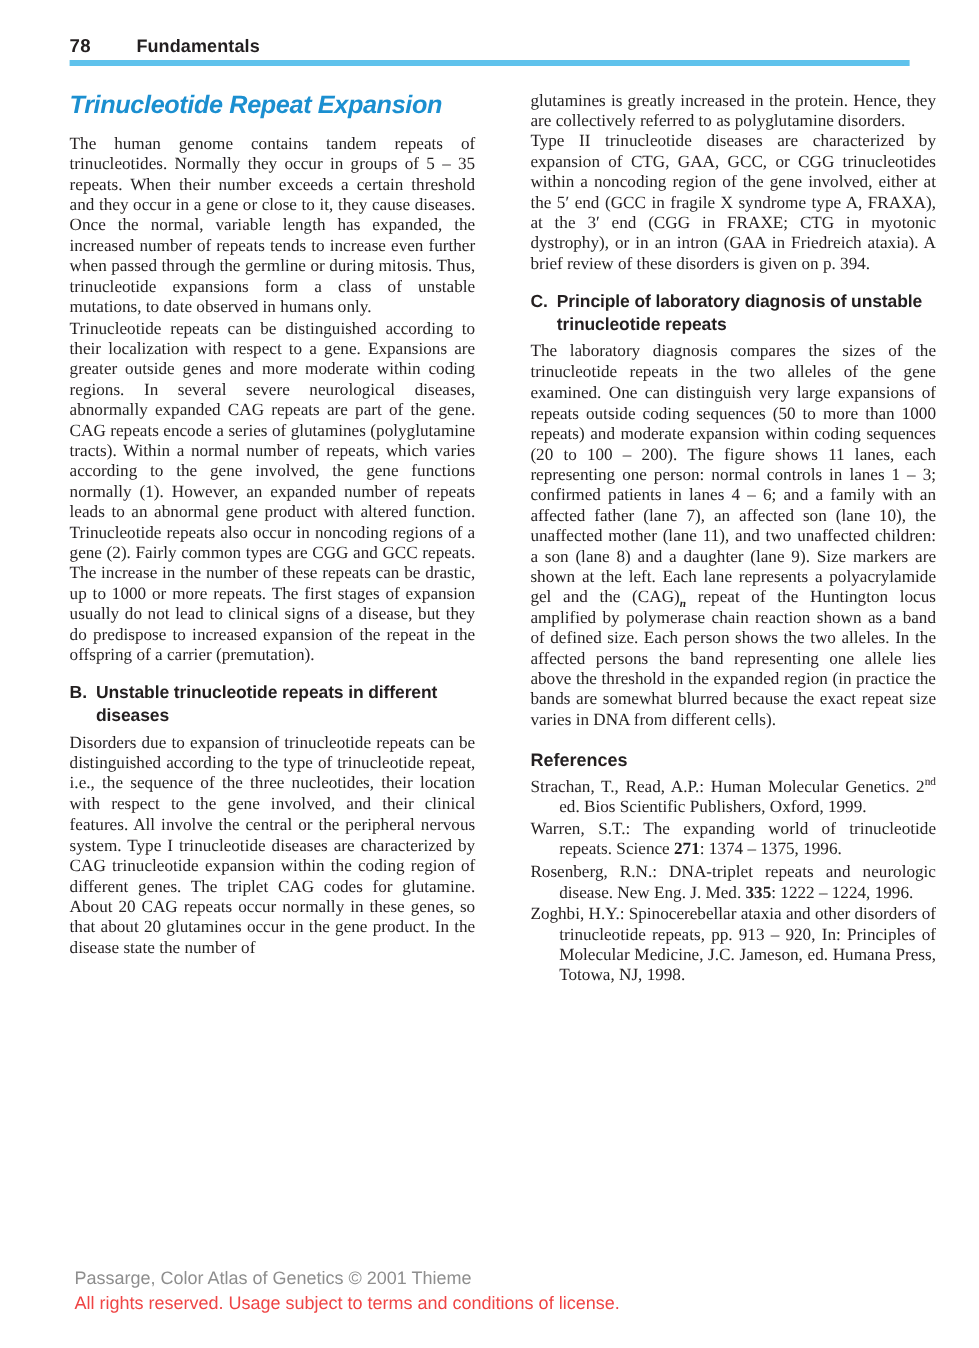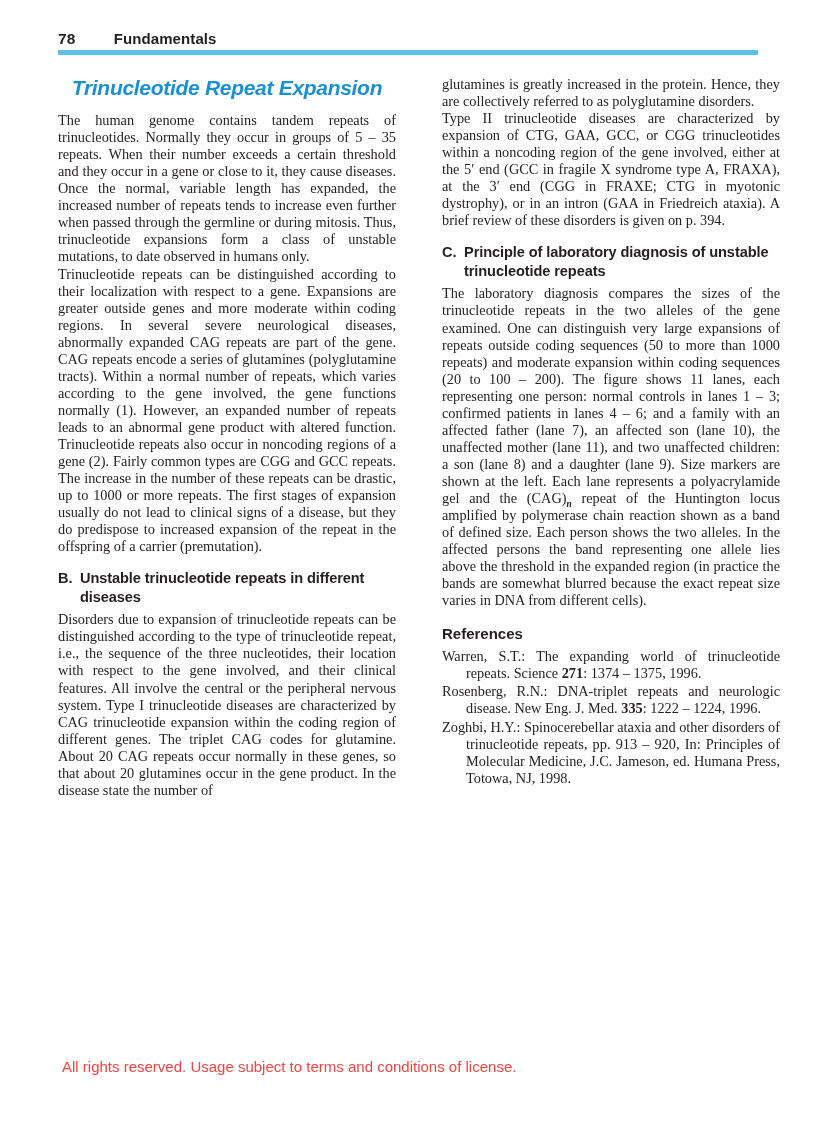--- a/index.html
+++ b/index.html
@@ -67,21 +67,20 @@
 
   .article-title {
     font-family: "Liberation Sans", sans-serif;
     font-size: 21px;
     font-style: italic;
     font-weight: bold;
     color: #1b8fd0;
     letter-spacing: -0.3px;
     margin: 0 0 13px 0;
     line-height: 1.1;
-    text-align: center;
   }
 
   p.body {
     font-family: "Liberation Serif", serif;
     font-size: 14.3px;
     line-height: 17.05px;
     text-align: justify;
     text-justify: inter-word;
     margin: 0 0 0 0;
     color: #262223;
@@ -179,26 +178,28 @@
     <p class="body">Type II trinucleotide diseases are characterized by expansion of CTG, GAA, GCC, or CGG trinucleotides within a noncoding region of the gene involved, either at the 5′ end (GCC in fragile X syndrome type A, FRAXA), at the 3′ end (CGG in FRAXE; CTG in myotonic dystrophy), or in an intron (GAA in Friedreich ataxia). A brief review of these disorders is given on p. 394.</p>
 
     <h2 class="sect">
       <span class="lbl">C.</span><span>Principle of laboratory diagnosis of unstable trinucleotide repeats</span>
     </h2>
 
     <p class="body"><span>The laboratory diagnosis compares the sizes of the trinucleotide repeats in the two alleles of the gene examined. One can distinguish very large expansions of repeats outside coding sequences (50 to more than 1000 repeats) and moderate expansion within coding sequences (20 to 100 – 200). The figure shows 11 lanes, each representing one person: normal controls in lanes 1 – 3; confirmed patients in lanes 4 – 6; and a family with an affected father (lane 7), an affected son (lane 10), the unaffected mother (lane 11), and two unaffected children: a son (lane 8) and a daughter (lane 9). Size markers are shown at the left. Each lane represents a polyacrylamide gel and the (CAG)</span><sub class="sub-n">n</sub><span> repeat of the Huntington locus amplified by polymerase chain reaction shown as a band of defined size. Each person shows the two alleles. In the affected persons the band representing one allele lies above the threshold in the expanded region (in practice the bands are somewhat blurred because the exact repeat size varies in DNA from different cells).</span></p>
 
     <h2 class="refs">References</h2>
 
+    <p class="ref"><span>Strachan, T., Read, A.P.: Human Molecular Genetics. 2</span><sup>nd</sup><span> ed. Bios Scientific Publishers, Oxford, 1999.</span></p>
 
     <p class="ref"><span>Warren, S.T.: The expanding world of trinucleotide repeats. Science </span><span class="vol">271</span><span>: 1374 – 1375, 1996.</span></p>
 
     <p class="ref"><span>Rosenberg, R.N.: DNA-triplet repeats and neurologic disease. New Eng. J. Med. </span><span class="vol">335</span><span>: 1222 – 1224, 1996.</span></p>
 
     <p class="ref"><span>Zoghbi, H.Y.: Spinocerebellar ataxia and other disorders of trinucleotide repeats, pp. 913 – 920, In: Principles of Molecular Medicine, J.C. Jameson, ed. Humana Press, Totowa, NJ, 1998.</span><span class="vol"></span><span></span></p>
 
   </div>
 
   <div class="footer">
+    <div class="copy">Passarge, Color Atlas of Genetics © 2001 Thieme</div>
     <div class="rights">All rights reserved. Usage subject to terms and conditions of license.</div>
   </div>
 
 </div>
 
 </body></html>

